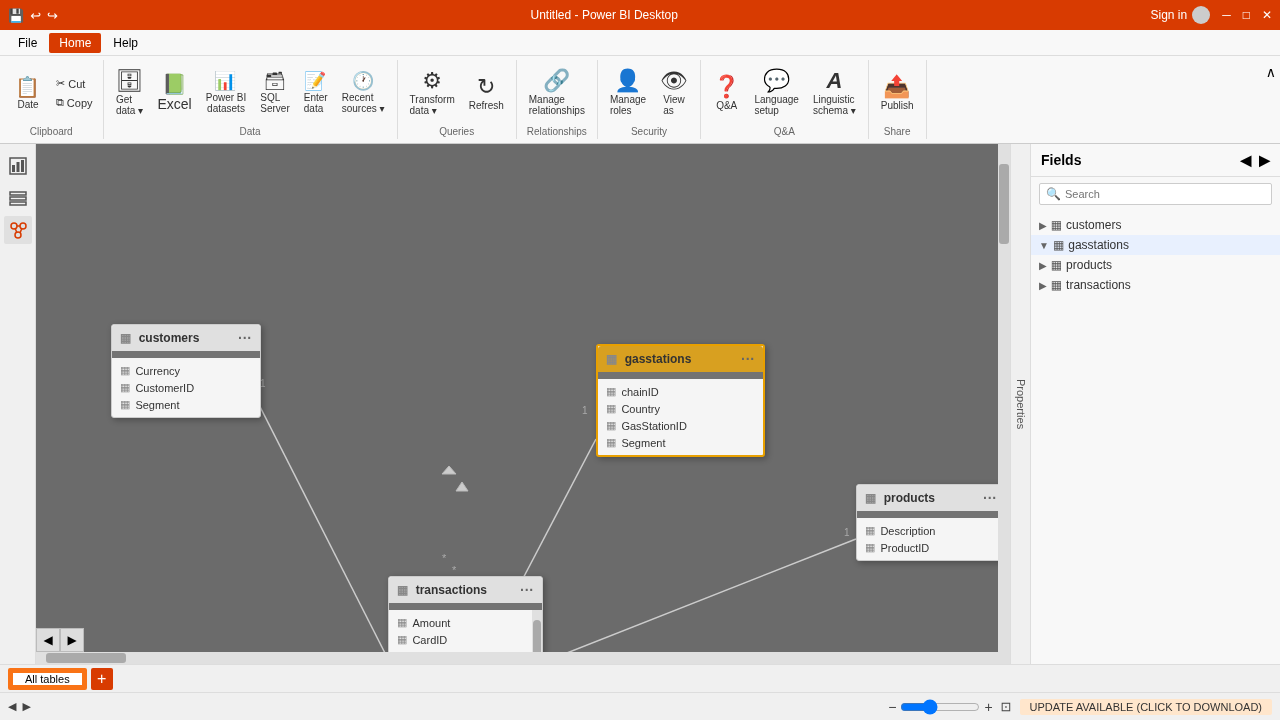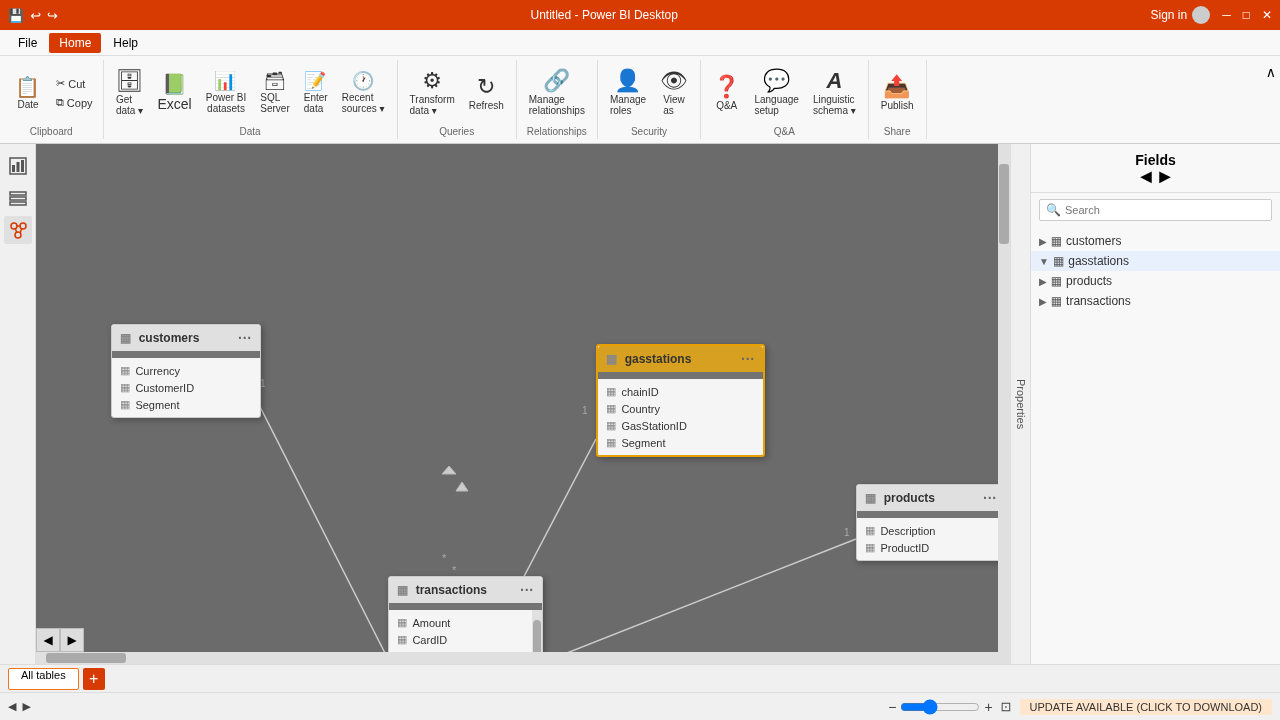--- a/index.html
+++ b/index.html
@@ -137,21 +137,20 @@
       padding: 8px 0;
     }
     .fields-header {
       display: flex;
       align-items: center;
       justify-content: space-between;
       padding: 8px 10px;
       border-bottom: 1px solid #ddd;
       font-size: 14px;
       font-weight: 600;
-      flex-direction: column;
     }
     .fields-search {
       margin: 6px 8px;
       display: flex;
       align-items: center;
       background: white;
       border: 1px solid #ccc;
       border-radius: 2px;
       padding: 3px 6px;
       gap: 4px;
@@ -227,26 +226,26 @@
       background: #f0f0f0;
       border-top: 1px solid #ddd;
       display: flex;
       align-items: center;
       padding: 0 8px;
       gap: 4px;
     }
     .bottom-tab {
       height: 22px;
       background: white;
-      border: 1px solid #f97316;
+      border: 5px solid #f97316;
       border-radius: 2px;
       padding: 0 12px;
       font-size: 11px;
       display: flex;
-      align-items: flex-start;
+      align-items: flex-end;
       cursor: pointer;
     }
     .add-tab {
       width: 22px;
       height: 22px;
       background: #d83b01;
       color: white;
       border-radius: 2px;
       display: flex;
       align-items: center;

